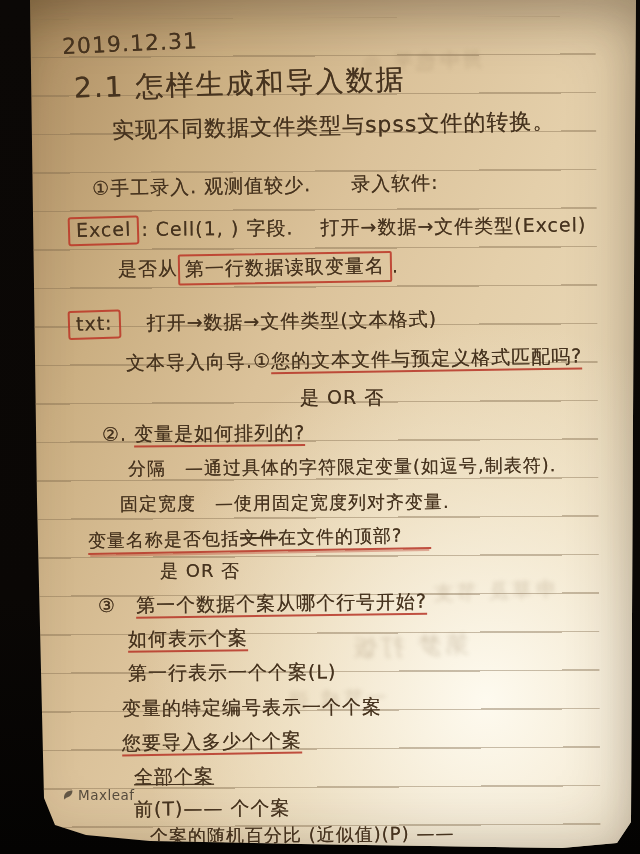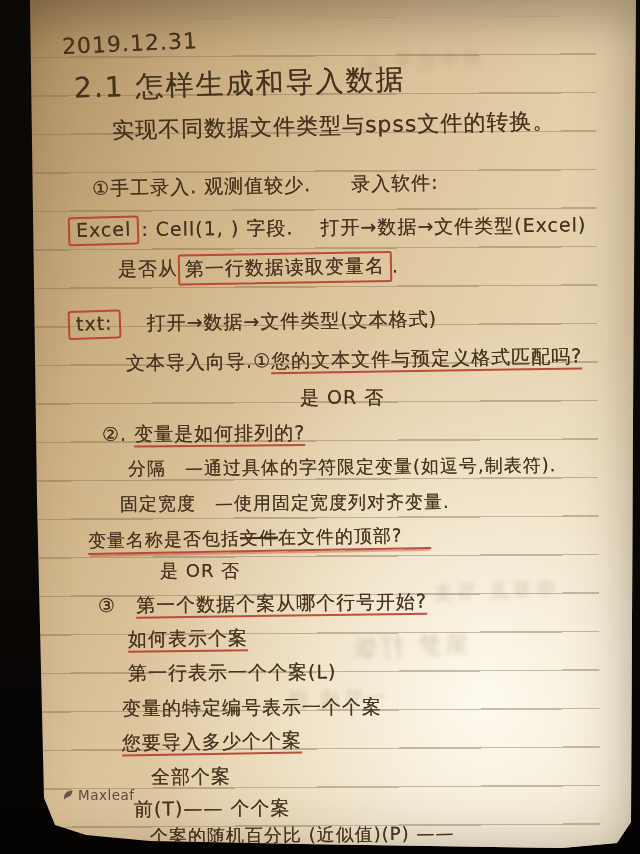--- a/index.html
+++ b/index.html
@@ -115,21 +115,21 @@
   </div>
 
   <div class="line" style="left:128px;top:661px;transform:rotate(-0.4deg);">第一行表示一个个案(L)</div>
 
   <div class="line" style="left:122px;top:696px;transform:rotate(-0.4deg);">变量的特定编号表示一个个案</div>
 
   <div class="line" style="left:122px;top:730px;transform:rotate(-1deg);">
     <span class="ul">您要导入多少个个案</span>
   </div>
 
-  <div class="line" style="left:151px;top:765px;transform:rotate(-0.5deg);">全部个案</div>
+  <div class="line" style="left:134px;top:765px;transform:rotate(-0.5deg);text-decoration:underline;">全部个案</div>
 
   <div class="line" style="left:134px;top:797px;transform:rotate(-0.5deg);">前(T)—— 个个案</div>
 
   <div class="line sm" style="left:150px;top:824px;transform:rotate(-0.6deg);">个案的随机百分比 (近似值)(P) ——</div>
 
   <div id="watermark">
     <span>
         <svg width="12" height="12" viewBox="0 0 12 12">
           <path d="M10.5 1.5C6 1.5 2.5 3.5 2 8c-.2 1.5.5 2.5.5 2.5S3 9 5 8.5C8.5 7.6 10.5 5 10.5 1.5z" fill="rgba(62,54,44,0.85)"></path>
           <path d="M2.6 10.2C4 7.5 6.5 5.2 9.5 3.5" stroke="rgba(90,80,66,0.6)" stroke-width="0.7" fill="none"></path>

